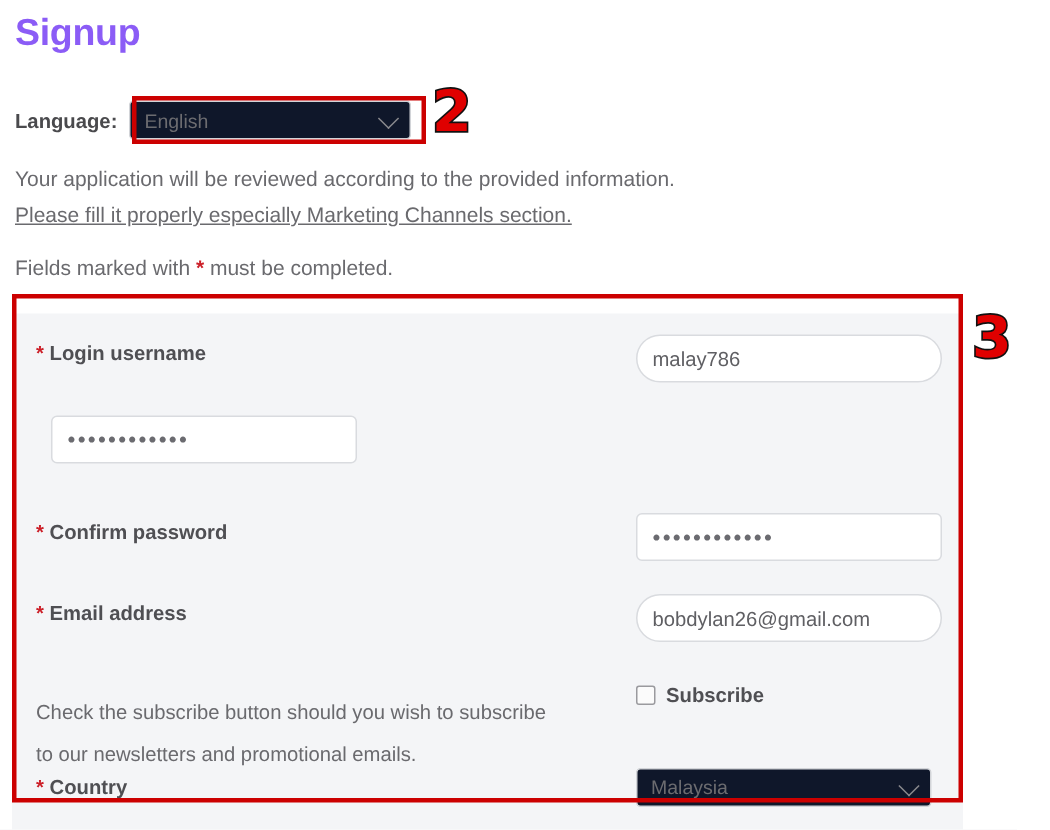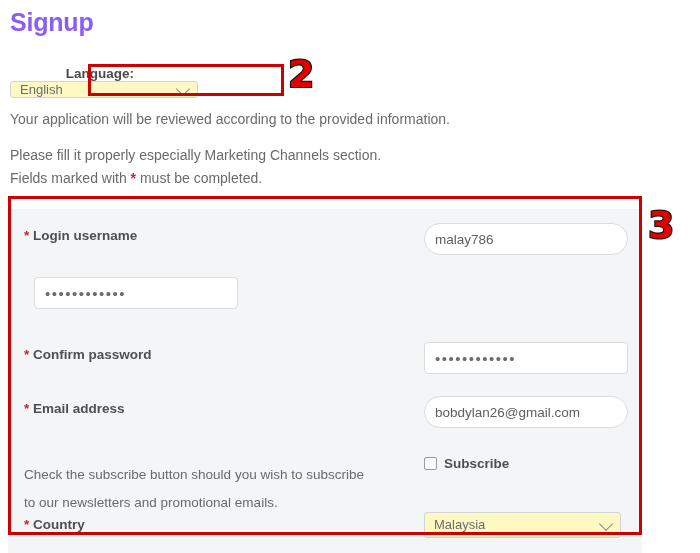--- a/index.html
+++ b/index.html
@@ -28,32 +28,31 @@
   }
 
   
   .language-row {
     position: absolute;
     left: 10px;
     top: 66px;
     display: flex;
     align-items: center;
     height: 28px;
-    flex-direction: column;
   }
   .language-label {
     font-size: 13.5px;
     font-weight: bold;
     color: #4a4a4d;
     margin-right: 8px;
     white-space: nowrap;
   }
   .select-box {
     position: relative;
-    background: #fef9c3;
+    background: #0f172a;
     border: 1px solid #d2d4d8;
     border-radius: 3px;
     height: 26px;
     display: flex;
     align-items: center;
     box-sizing: border-box;
   }
   .select-box .sel-value {
     font-size: 13px;
     color: #6c6c70;
@@ -116,21 +115,21 @@
 
   
   .intro {
     position: absolute;
     left: 10px;
     font-size: 14px;
     color: #6a6a6e;
     line-height: 1.45;
   }
   #intro-review { top: 109px; }
-  #intro-fill   { top: 145px; }
+  #intro-fill   { top: 133px; text-decoration: underline; }
   #intro-fields { top: 168px; }
   .req-star {
     color: #cc2029;
     font-weight: bold;
   }
 
   
   .form-panel {
     position: absolute;
     left: 8px;

